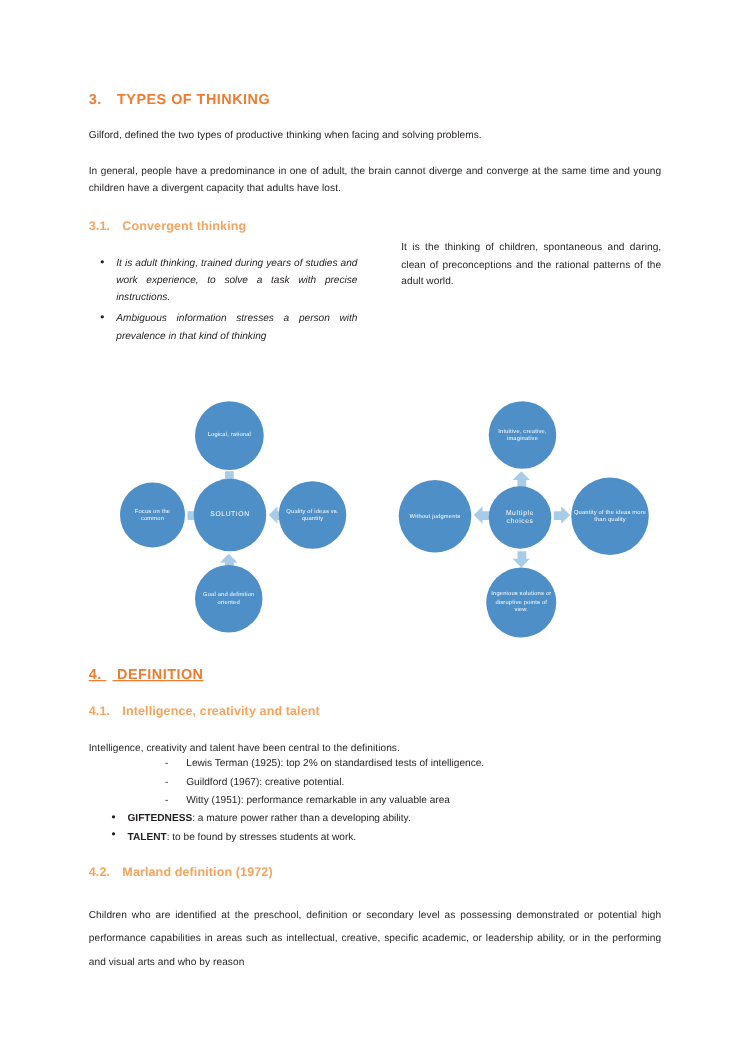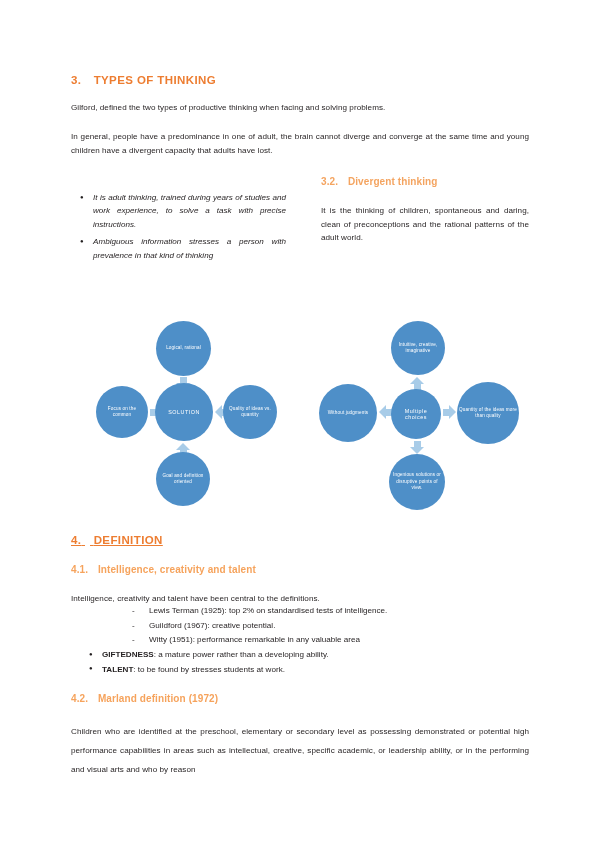--- a/index.html
+++ b/index.html
@@ -180,33 +180,33 @@
       </h1>
     </div>
 
     <p class="body" style="position:absolute; left:0; top:101px; width:458px;">Gilford, defined the two types of productive thinking when facing and solving problems.</p>
 
     <p class="body just" style="position:absolute; left:0; top:130px; width:458px;">In general, people have a predominance in one of adult, the brain cannot diverge and converge at the same time and young children have a divergent capacity that adults have lost.</p>
 
     <div class="cols" style="position:absolute; left:0; top:175px; height:340px;">
 
       <div class="col-left">
+        <h2 class="sub" style="margin-bottom:0;">
+          <span>3.1.</span>
+          <span style="display:inline-block;width:4px;"></span>
+          <span>Convergent thinking</span>
+        </h2>
 
         <ul class="bullets" style="margin-top:16px;font-style:italic;">
           <li>It is adult thinking, trained during years of studies and work experience, to solve a task with precise instructions.</li>
           <li style="margin-top:4px;">Ambiguous information stresses a person with prevalence in that kind of thinking</li>
         </ul>
       </div>
 
       <div class="col-right">
-        <h2 class="sub" style="margin-bottom:0;">
-          <span>3.2.</span>
-          <span style="display:inline-block;width:4px;"></span>
-          <span>Divergent thinking</span>
-        </h2>
         <p class="body just" style="margin-top:16px;">It is the thinking of children, spontaneous and daring, clean of preconceptions and the rational patterns of the adult world.</p>
       </div>
 
       <div class="diagram" style="left:20px; top:146px;">
 
         <div class="circ" style="left:65px; top:0px; width:55px; height:55px;">Logical, rational</div>
 
         <div class="ar ar-down" style="left:85px; top:56px; width:15px; height:13px;">
           <div class="stem"></div>
             <div class="head"></div>
@@ -299,16 +299,16 @@
         <span class="bold">TALENT</span><span>: to be found by stresses students at work.</span>
       </li>
     </ul>
 
     <h2 class="sub strong" style="position:absolute; left:0; top:692px;">
       <span>4.2.</span>
       <span style="display:inline-block;width:4px;"></span>
       <span>Marland definition (1972)</span>
     </h2>
 
-    <p class="body just" style="position:absolute; left:0; top:722px; width:458px; line-height:19px;">Children who are identified at the preschool, elementary or secondary level as possessing demonstrated or potential high performance capabilities in areas such as intellectual, creative, specific academic, or leadership ability, or in the performing and visual arts and who by reason</p>
+    <p class="body just" style="position:absolute; left:0; top:722px; width:458px; line-height:19px;">Children who are identified at the preschool, definition or secondary level as possessing demonstrated or potential high performance capabilities in areas such as intellectual, creative, specific academic, or leadership ability, or in the performing and visual arts and who by reason</p>
 
   </div>
 </div>
 
 </body></html>

